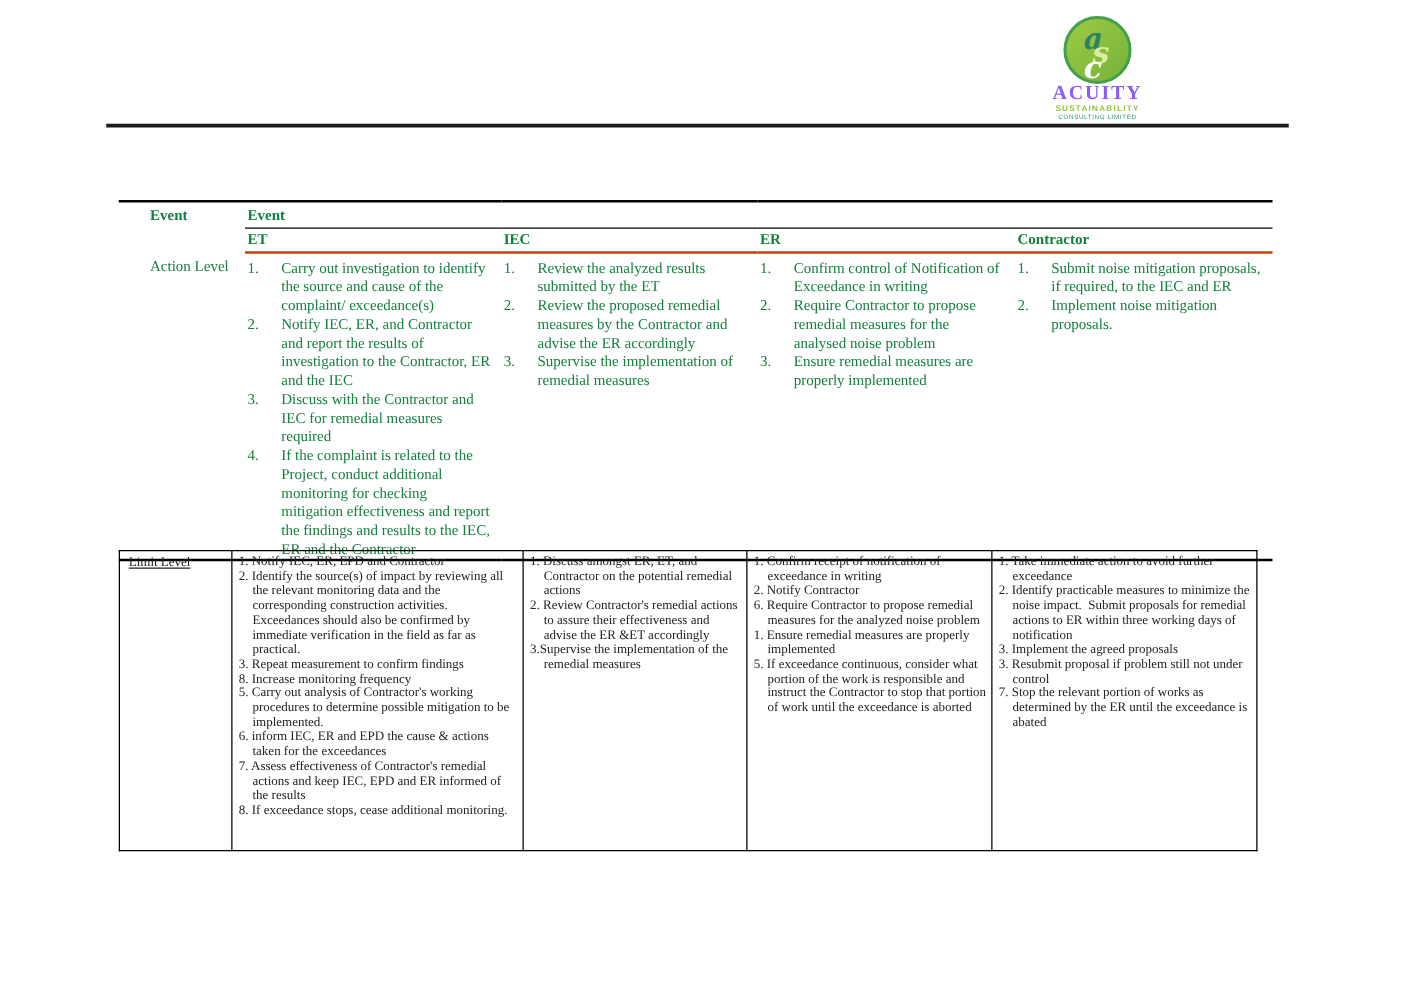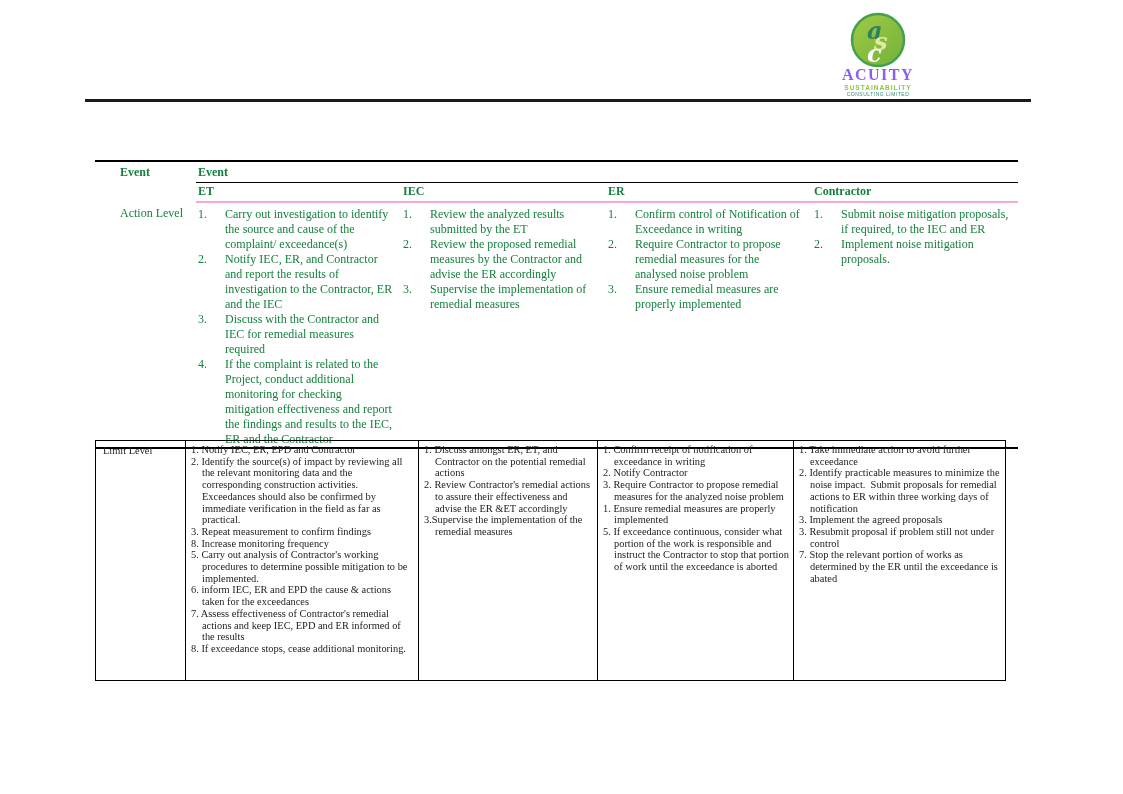--- a/index.html
+++ b/index.html
@@ -23,33 +23,33 @@
   .doc-title { position:absolute; top:127px; left:120px; font-family:"Liberation Serif", serif; font-weight:bold; font-size:15.5px; color:#111; }
 
   
   table { border-collapse:collapse; table-layout:fixed; }
   .t1 { position:absolute; top:160px; left:95px; width:923px;
         border-top:2.5px solid #000; border-bottom:2.5px solid #000;
         font-family:"Liberation Serif", serif; font-size:12px; line-height:15px; color:#15803d; }
   .t1 td { vertical-align:top; }
   .t1 .h1-ev { font-weight:bold; padding:3px 0 0 25px; height:21px; }
   .t1 .h1-act { font-weight:bold; padding:3px 0 0 2px; border-bottom:1.2px solid #000; height:21px; }
-  .t1 .h2 td { font-weight:bold; padding:1px 0 2px 2px; border-bottom:2px solid #f9a8d4; height:17px; }
+  .t1 .h2 td { font-weight:bold; padding:1px 0 2px 2px; border-bottom:2px solid #c2410c; height:17px; }
   .t1 .body td { padding-top:4px; height:222px; }
   .t1 .body .ev { padding-left:25px; }
   .t1 .acts { padding-right:8px; }
   .li1 { display:flex; margin:0; }
   .li1 .num { width:29px; flex:0 0 29px; padding-left:2px; }
   .li1 .txt { flex:1; }
 
   
   .t2 { position:absolute; top:440px; left:95px; width:910px;
         font-family:"Liberation Serif", serif; font-size:10.4px; line-height:11.7px; color:#222; }
   .t2 td { border:1.2px solid #000; vertical-align:top; padding:3px 4px 3px 5px; height:240px; }
-  .t2 .ev { padding-left:7px; padding-top:4px; }
+  .t2 .ev { padding-left:7px; padding-top:4px;text-decoration:underline; }
   .li2 { padding-left:11px; text-indent:-11px; white-space:pre-wrap; }
 </style>
 </head>
 <body>
 
 <div class="page">
 
   <div class="doc-header">
   </div>
 
@@ -177,21 +177,21 @@
             <div class="li2">8. If exceedance stops, cease additional monitoring.</div>
           </td>
       <td>
             <div class="li2">1. Discuss amongst ER, ET, and Contractor on the potential remedial actions</div>
             <div class="li2">2. Review Contractor's remedial actions to assure their effectiveness and advise the ER &amp;ET accordingly</div>
             <div class="li2">3.Supervise the implementation of the remedial measures</div>
           </td>
       <td>
             <div class="li2">1. Confirm receipt of notification of exceedance in writing</div>
             <div class="li2">2. Notify Contractor</div>
-            <div class="li2">3. Require Contractor to propose remedial measures for the analyzed noise problem</div>
+            <div class="li2">6. Require Contractor to propose remedial measures for the analyzed noise problem</div>
             <div class="li2">1. Ensure remedial measures are properly implemented</div>
             <div class="li2">5. If exceedance continuous, consider what portion of the work is responsible and instruct the Contractor to stop that portion of work until the exceedance is aborted</div>
           </td>
       <td>
             <div class="li2">1. Take immediate action to avoid further exceedance</div>
             <div class="li2">2. Identify practicable measures to minimize the noise impact.  Submit proposals for remedial actions to ER within three working days of notification</div>
             <div class="li2">3. Implement the agreed proposals</div>
             <div class="li2">3. Resubmit proposal if problem still not under control</div>
             <div class="li2">7. Stop the relevant portion of works as determined by the ER until the exceedance is abated</div>
           </td>

